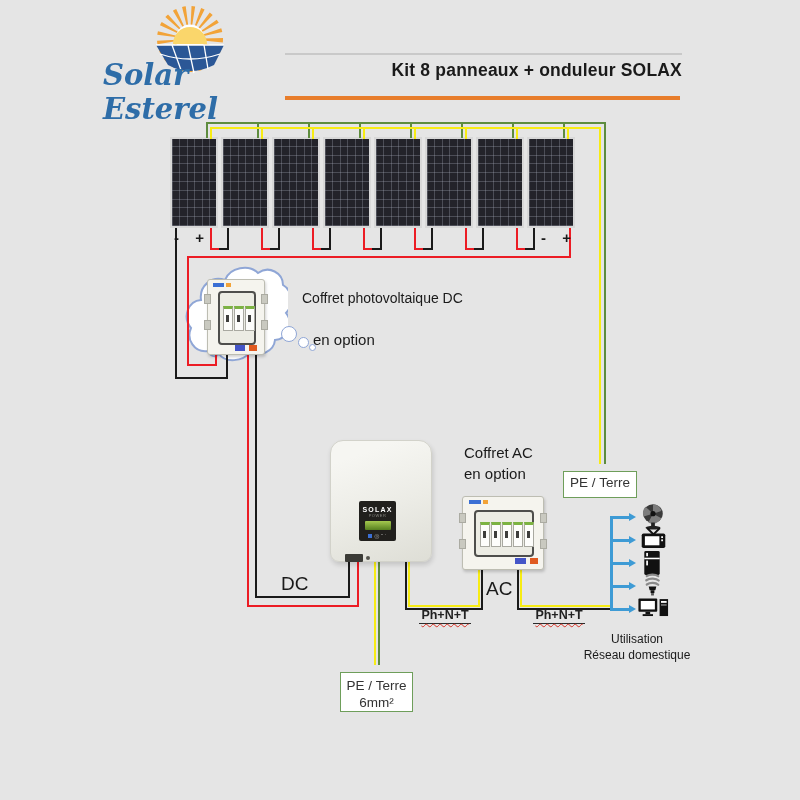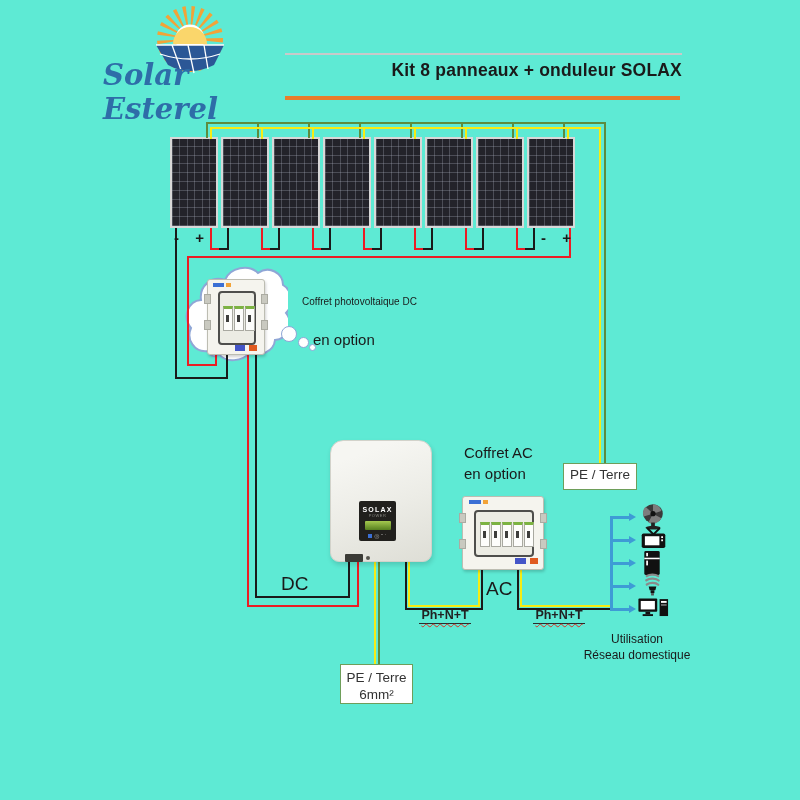--- a/index.html
+++ b/index.html
@@ -1,21 +1,21 @@
 <!DOCTYPE html>
 <html style="--red: #EC1C24; --blk: #1A1A1A; --yel: #F7EC13; --grn: #5E8C3E; --blu: #3E9BD5; --org: #E87D2B; --boxgrn: #6E9E5A; --lblue: #2E6DA8; --lorange: #F2A338; --lyellow: #FAD66B; --pblue: #2B5796; --sqred: #D93025;"><head>
 <meta charset="utf-8">
 <style>
   :root{
     --red:#EC1C24; --blk:#1A1A1A; --yel:#F7EC13; --grn:#5E8C3E; --blu:#3E9BD5;
     --org:#E87D2B; --boxgrn:#6E9E5A; --lblue:#2E6DA8; --lorange:#F2A338;
     --lyellow:#FAD66B; --pblue:#2B5796; --sqred:#D93025;
   }
   html,body{margin:0;padding:0;background:#fff;}
-  #diagram{position:relative;width:800px;height:800px;background:#5eead4;overflow:hidden;
+  #diagram{position:relative;width:800px;height:800px;background:#e5e5e5;overflow:hidden;
            font-family:"Liberation Sans",sans-serif;color:#1a1a1a;}
   .abs{position:absolute;}
   .lbl{position:absolute;color:#1a1a1a;z-index:6;white-space:nowrap;}
   .wire{position:absolute;z-index:3;}
   
   #logo-text{left:103px;top:58px;width:200px;font-family:"DejaVu Serif","Liberation Serif",serif;
              font-style:italic;font-weight:bold;font-size:29px;color:var(--lblue);z-index:6;}
   #title-topline{left:285px;top:53px;width:397px;height:1.5px;background:#C9C9C9;z-index:6;}
   #title{left:285px;top:60px;width:397px;text-align:right;font-size:17.5px;font-weight:600;
          letter-spacing:.2px;z-index:6;}
@@ -49,21 +49,21 @@
   #inv-brand{color:#FFF;font-size:7px;font-weight:700;letter-spacing:1.2px;margin-top:5px;}
   #inv-brand-sub{color:#8A8A84;font-size:4px;letter-spacing:.5px;}
   #inv-screen{width:26px;height:9px;margin:3px auto 0;border-radius:1px;
      background:linear-gradient(180deg,#A5C94F,#567F1F);}
   #inv-btns{margin-top:3px;font-size:6px;color:#AAA;line-height:6px;}
   #inv-btns .bdot{display:inline-block;width:4px;height:4px;background:#3B6FD4;vertical-align:middle;margin-right:2px;}
   #inv-connector{left:345px;top:554px;width:18px;height:8px;background:#3B3B36;border-radius:1px;z-index:5;}
   #inv-nub{left:366px;top:556px;width:4px;height:4px;border-radius:50%;background:#55544E;z-index:5;}
   
   .pebox{position:absolute;background:#fff;border:1.5px solid var(--boxgrn);z-index:5;
-         text-align:center;font-size:13.5px;color:#333;}
+         text-align:center;font-size:13.5px;color:#333;margin-top:8px;}
   
   .phnt{position:absolute;font-size:12.5px;font-weight:600;color:#222;text-align:center;z-index:6;}
   .phnt .u{display:inline-block;border-bottom:1.5px solid #2B2B2B;padding:0 2px 1px;
      text-decoration-line:underline;text-decoration-style:wavy;text-decoration-color:var(--sqred);
      text-decoration-thickness:1px;text-underline-offset:4px;}
   .arr{position:absolute;width:0;height:0;border-left:7px solid var(--blu);
        border-top:4px solid transparent;border-bottom:4px solid transparent;z-index:3;}
   .appl{position:absolute;z-index:4;}
 </style>
 </head>
@@ -108,21 +108,21 @@
     <div class="ebox-win" style="left:10px;top:11px;width:34px;height:50px;">
       <div class="brkrow" style="left:3px;top:13px;"><span class="brk"></span><span class="brk"></span><span class="brk"></span></div>
     </div>
     <div class="clip" style="left:-4px;top:14px;"></div>
     <div class="clip" style="left:-4px;top:40px;"></div>
     <div class="clip" style="right:-4px;top:14px;"></div>
     <div class="clip" style="right:-4px;top:40px;"></div>
     <div class="ind" style="left:27px;top:65px;width:10px;background:#4455C8;"></div>
     <div class="ind" style="left:41px;top:65px;width:8px;background:#E05A20;"></div>
   </div>
-  <div class="lbl" style="left:302px;top:296px;font-size:10px;">Coffret photovoltaique DC</div>
+  <div class="lbl" style="left:302px;top:290px;font-size:14px;">Coffret photovoltaique DC</div>
   <div class="lbl" style="left:313px;top:331px;font-size:15px;">en option</div>
 
   <div id="inverter" class="abs">
     <div id="inv-display">
       <div id="inv-brand">SOLAX</div>
       <div id="inv-brand-sub">POWER</div>
       <div id="inv-screen"></div>
       <div id="inv-btns"><span class="bdot"></span>◎ ˇ ˈ</div>
     </div>
   </div>

